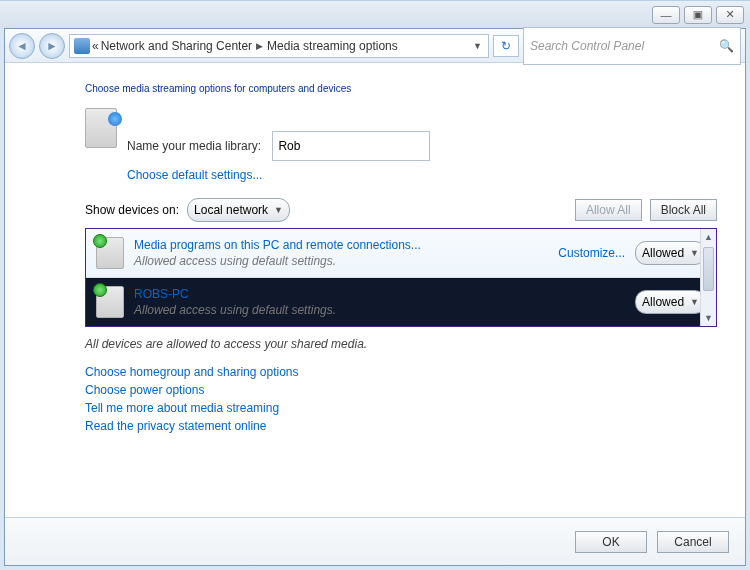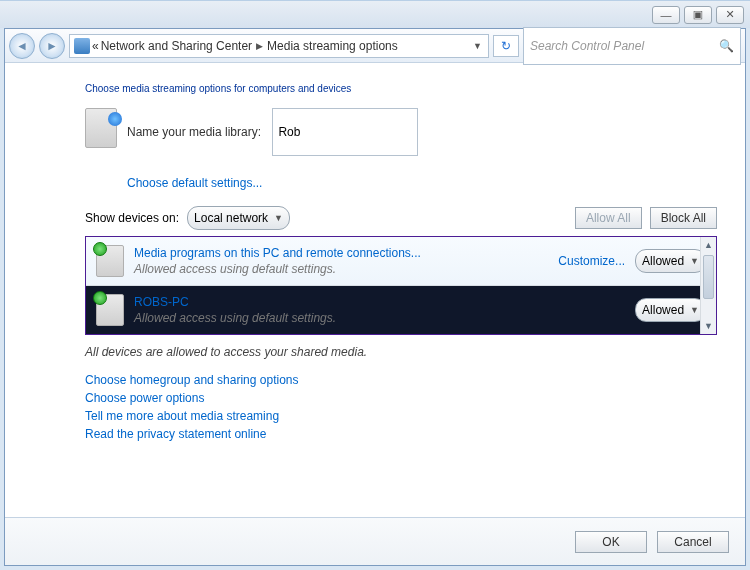--- a/index.html
+++ b/index.html
@@ -18,23 +18,23 @@
 .searchbar { width:218px; height:38px; border:1px solid #b0c2d4; background:#fff; display:flex; align-items:center; padding:0 6px; color:#999; font-style:italic;}
 .searchbar .sicon { margin-left:auto; color:#1f6ed4; font-style:normal;}
 
 .content { flex:1; padding:20px 28px 10px 80px; overflow:hidden; position:relative;}
 h1 { color:#003399; font-size:10px; font-weight:normal; margin-bottom:14px;}
 
 .librow { display:flex; align-items:flex-start; gap:10px; margin-bottom:16px;}
 .libicon { width:32px; height:40px; background:linear-gradient(#eaeaea,#cfcfcf); border:1px solid #b0b0b0; border-radius:2px; position:relative;}
 .libicon::after{content:"";position:absolute;top:3px;right:-6px;width:14px;height:14px;border-radius:50%;background:radial-gradient(#6fc0ff,#1f6ed4);}
 .libbody label { color:#333; margin-right:8px;}
-.libbody input { border:1px solid #b5c2cf; padding:16px 5px; width:146px; font-size:12px;}
+.libbody input { border:1px solid #b5c2cf; padding:7px 5px; width:158px; font-size:12px;margin-top:23px;}
 .link { color:#0066cc; cursor:pointer; }
-.libbody .defaults{ margin-top:20px;}
+.libbody .defaults{ margin-top:7px;}
 
 .filterrow { display:flex; align-items:center; gap:8px; margin-bottom:6px;}
 .filterrow .spacer{flex:1;}
 .btn { border:1px solid #9aa7b3; background:linear-gradient(#fdfdfd,#e2e6eb); padding:2px 10px; border-radius:0; color:#333; cursor:default; height:22px; display:inline-flex; align-items:center;}
 .btn.disabled{ color:#9aa7b3;}
 .select { border:1px solid #9aa7b3; background:linear-gradient(#fdfdfd,#e2e6eb); padding:2px 6px; border-radius:11px; height:24px; display:inline-flex; align-items:center; gap:6px;}
 .select .caret{ font-size:9px; color:#555;}
 
 .devicebox { border:1px solid #4c1d95; background:#0f172a; position:relative;}
 .devicerow { display:flex; align-items:center; gap:10px; padding:8px 10px; }

